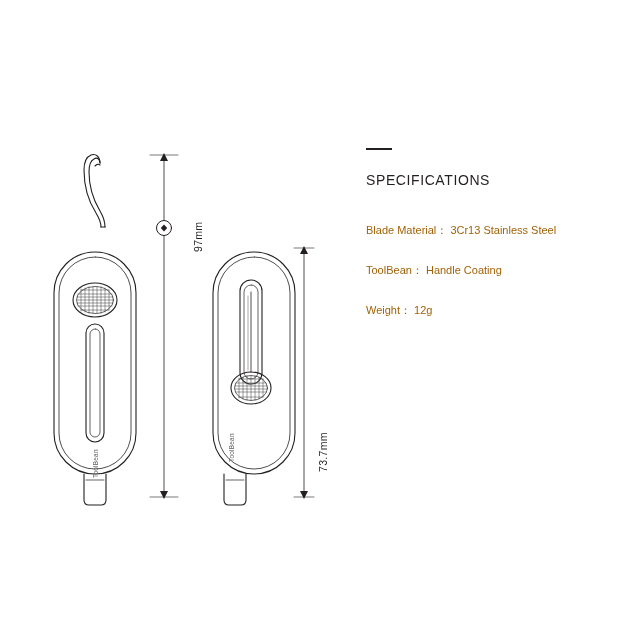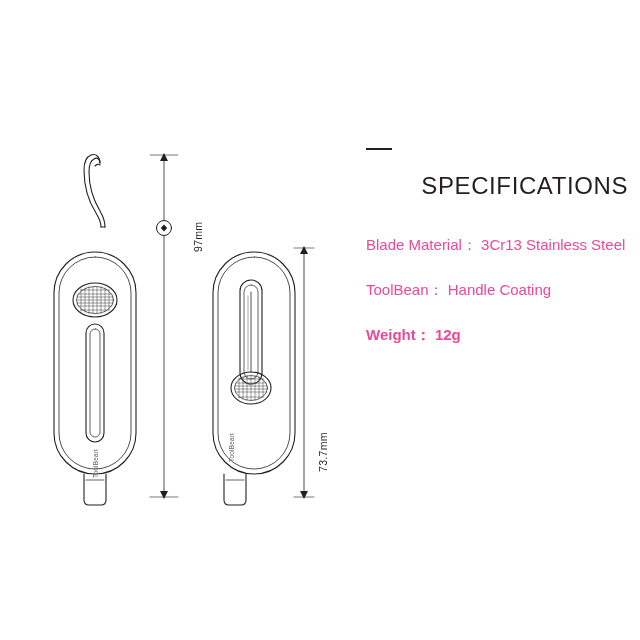--- a/index.html
+++ b/index.html
@@ -38,36 +38,35 @@
     top: 148px;
     width: 262px;
   }
   .specs-rule {
     width: 26px;
     height: 2px;
     background: #231f20;
     margin-bottom: 22px;
   }
   .specs-title {
-    font-size: 24px;
+    font-size: 14px;
     letter-spacing: 0.6px;
     color: #231f20;
     margin: 0 0 36px 0;
     font-weight: 400;
     white-space: nowrap;
-    text-align: right;
   }
   .spec-row {
-    font-size: 15px;
-    color: #ec4899;
+    font-size: 11px;
+    color: #a16207;
     margin-bottom: 27px;
     white-space: nowrap;
     line-height: 1.2;
   }
-  .spec-row:last-child { margin-bottom: 8px; font-weight: bold; }
+  .spec-row:last-child { margin-bottom: 8px; }
   .spec-key { }
   .spec-sep { }
   .spec-val { }
 
   
   .dim-label {
     position: absolute;
     font-size: 10.5px;
     color: #231f20;
     transform: rotate(-90deg);

